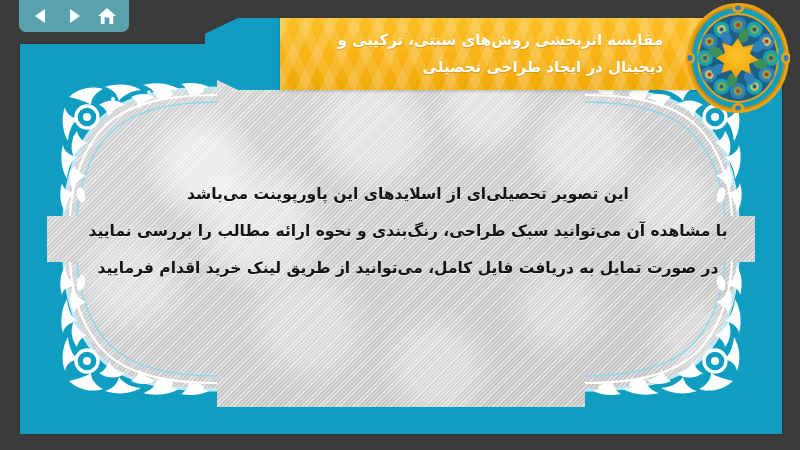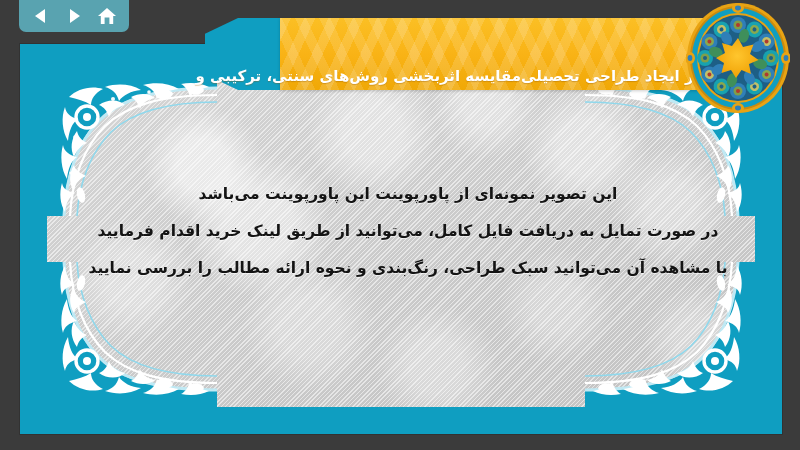--- a/index.html
+++ b/index.html
@@ -143,20 +143,21 @@
     height: 72px;
     background:
       repeating-linear-gradient(115deg,
         rgba(255,255,255,.14) 0 10px,
         rgba(255,255,255,0) 10px 22px),
       repeating-linear-gradient(65deg,
         rgba(255,255,255,.12) 0 10px,
         rgba(255,255,255,0) 10px 22px),
       linear-gradient(180deg, #fbbf24 0%, #f9b316 50%, #f0a806 100%);
     display: flex;
+    flex-direction: column;
     align-items: flex-end;
     justify-content: center;
     padding: 0 62px 0 14px;
     z-index: 2;
     box-shadow: 0 1px 3px rgba(0,0,0,.2);
   }
   #title-band .tline {
     direction: rtl;
     color: #ffffff;
     font-size: 15px;
@@ -319,23 +320,23 @@
           <path d="M30 60 C24 68 23 78 27 86 C30 79 34 74 40 72 C34 69 31 65 30 60 Z"></path>
           <path d="M27 94 C22 102 22 112 26 119 C29 112 33 107 39 105 C33 102 28 99 27 94 Z"></path>
           <ellipse cx="118" cy="24" rx="8" ry="4" transform="rotate(-12 118 24)"></ellipse>
           <ellipse cx="150" cy="20" rx="7" ry="3.5" transform="rotate(-10 150 20)"></ellipse>
           <ellipse cx="34" cy="124" rx="4" ry="8" transform="rotate(-12 34 124)"></ellipse>
         </g>
       </svg>
     </div>
 
     <div id="body-text">
-      <div class="bline">این تصویر نمونه‌ای از پاورپوینت این پاورپوینت می‌باشد</div>
+      <div class="bline">این تصویر تحصیلی‌ای از اسلایدهای این پاورپوینت می‌باشد</div>
+      <div class="bline">با مشاهده آن می‌توانید سبک طراحی، رنگ‌بندی و نحوه ارائه مطالب را بررسی نمایید</div>
       <div class="bline">در صورت تمایل به دریافت فایل کامل، می‌توانید از طریق لینک خرید اقدام فرمایید</div>
-      <div class="bline">با مشاهده آن می‌توانید سبک طراحی، رنگ‌بندی و نحوه ارائه مطالب را بررسی نمایید</div>
     </div>
 
   </div>
 
   <div id="title-wrap">
     <div id="title-arrow"></div>
     <div id="title-band">
       <div class="tline">مقایسه اثربخشی روش‌های سنتی، ترکیبی و</div>
       <div class="tline">دیجیتال در ایجاد طراحی تحصیلی</div>
     </div>

